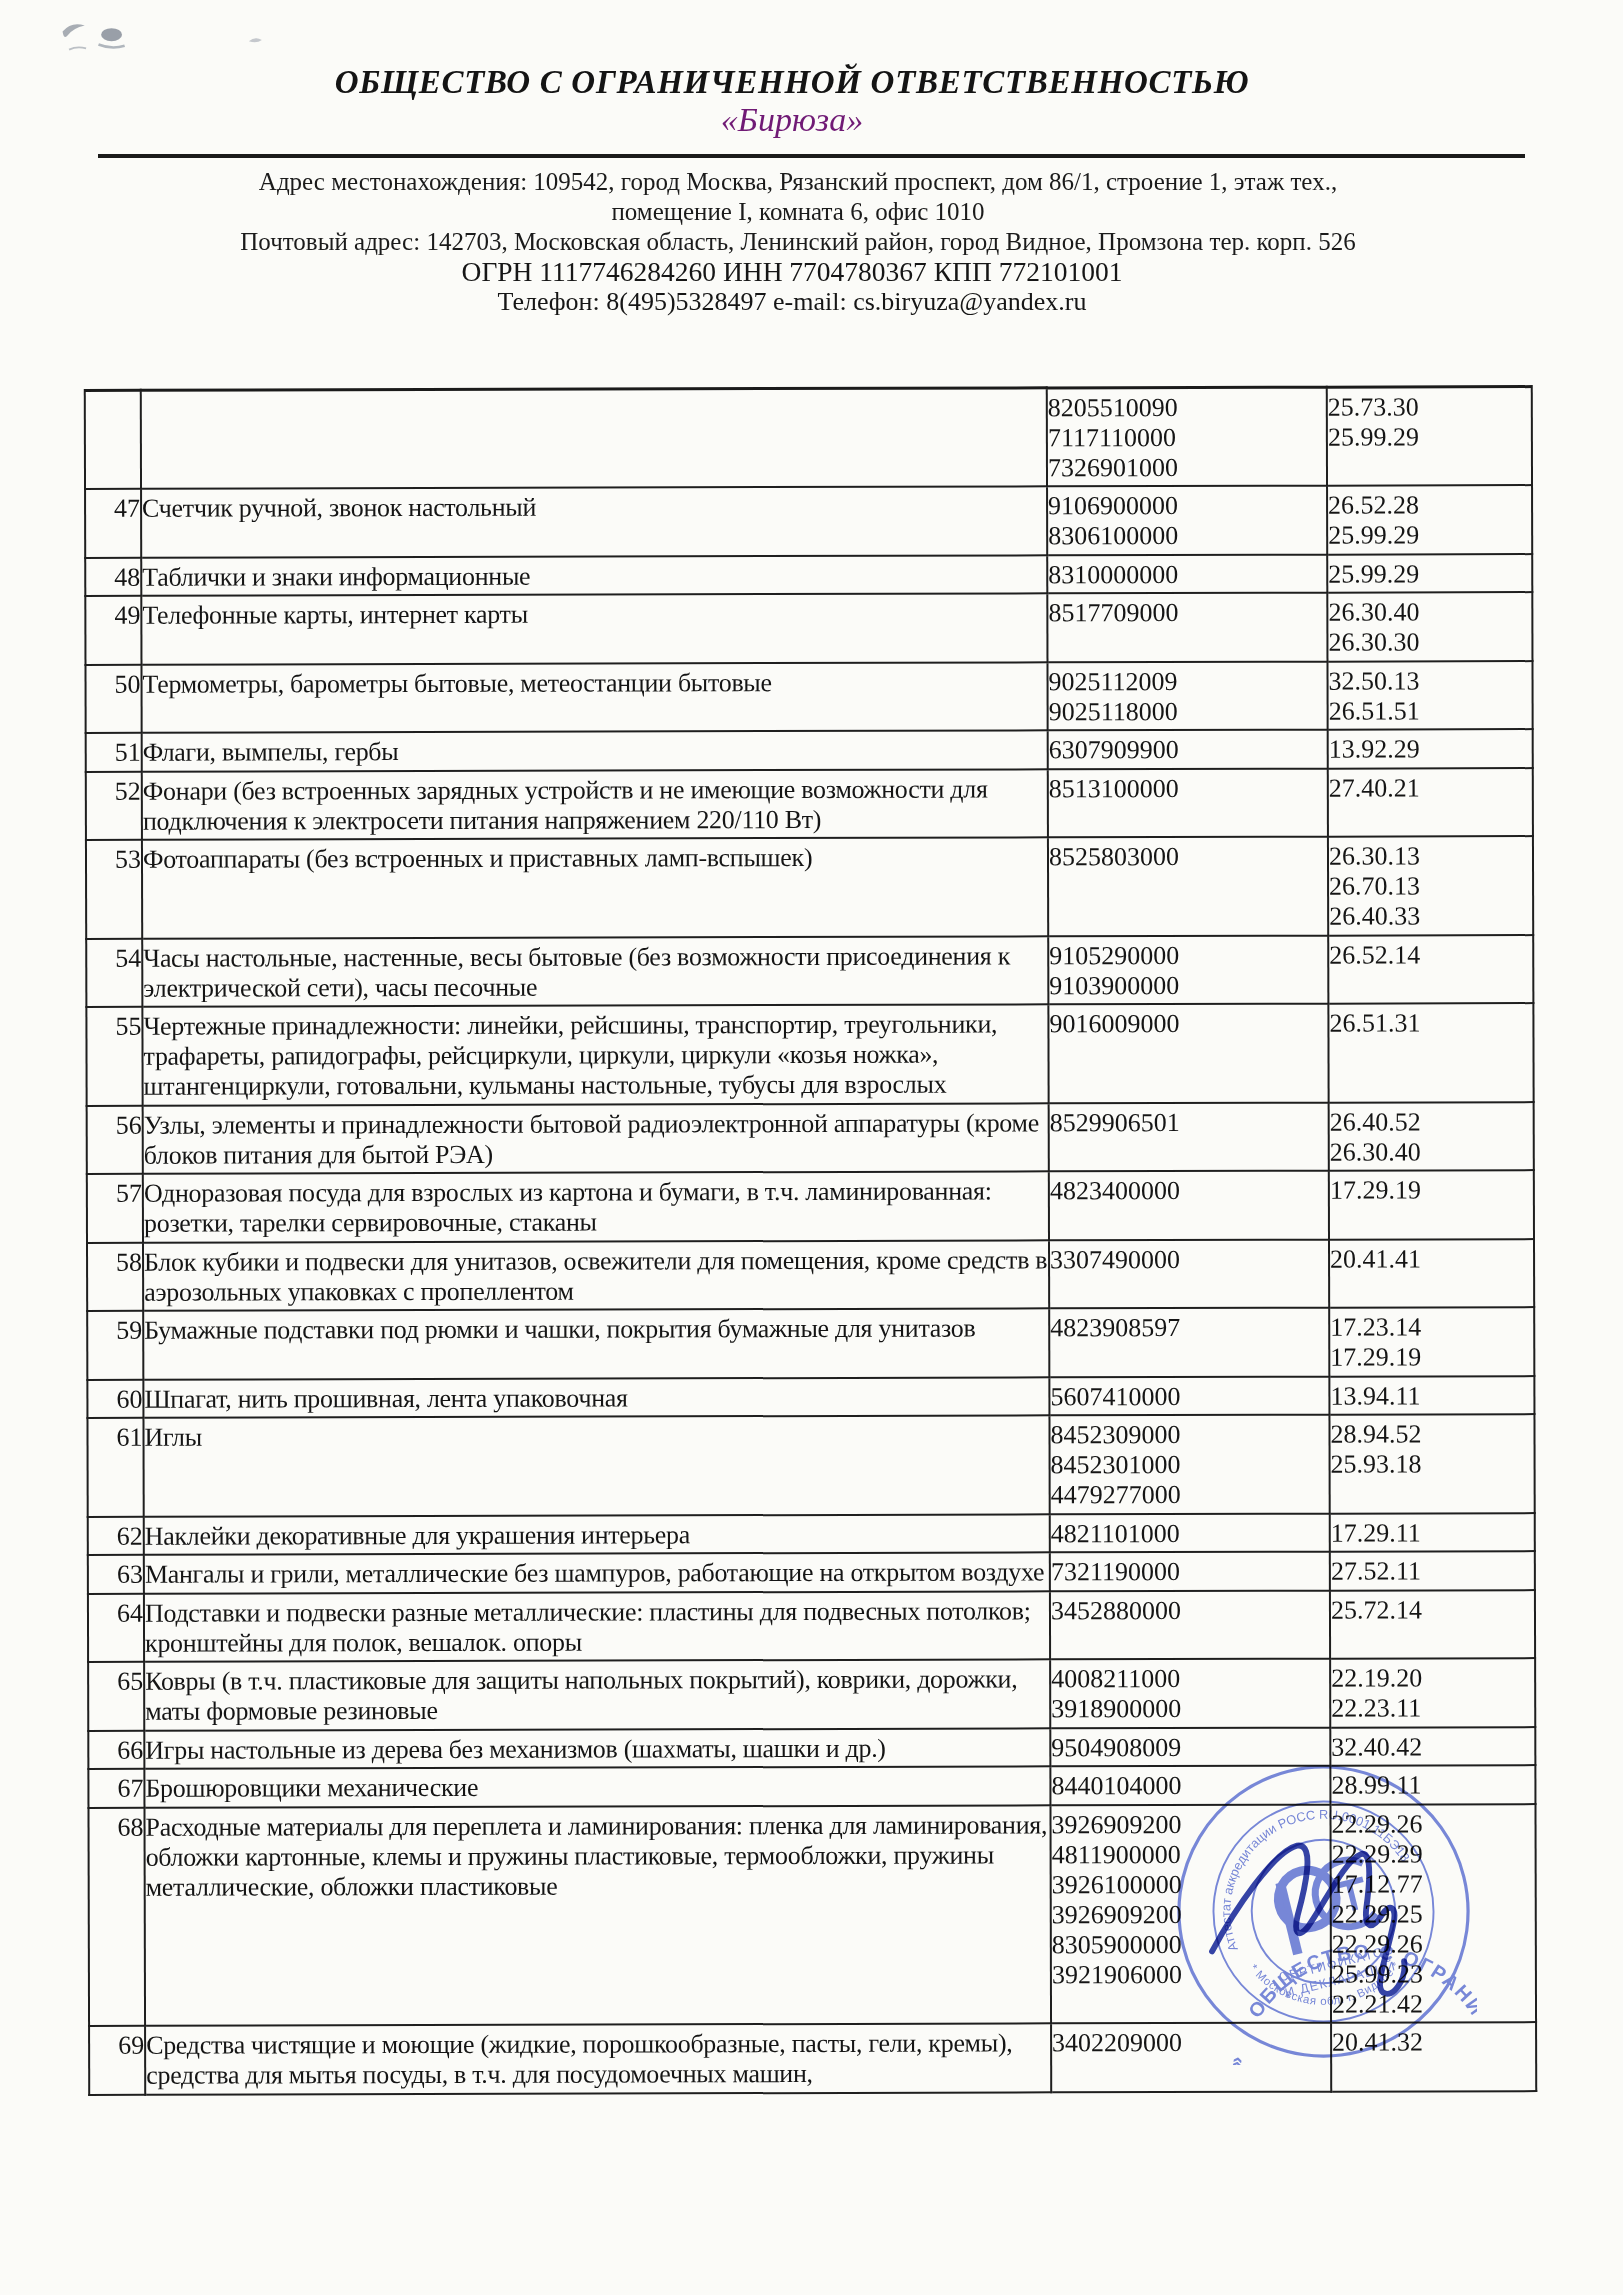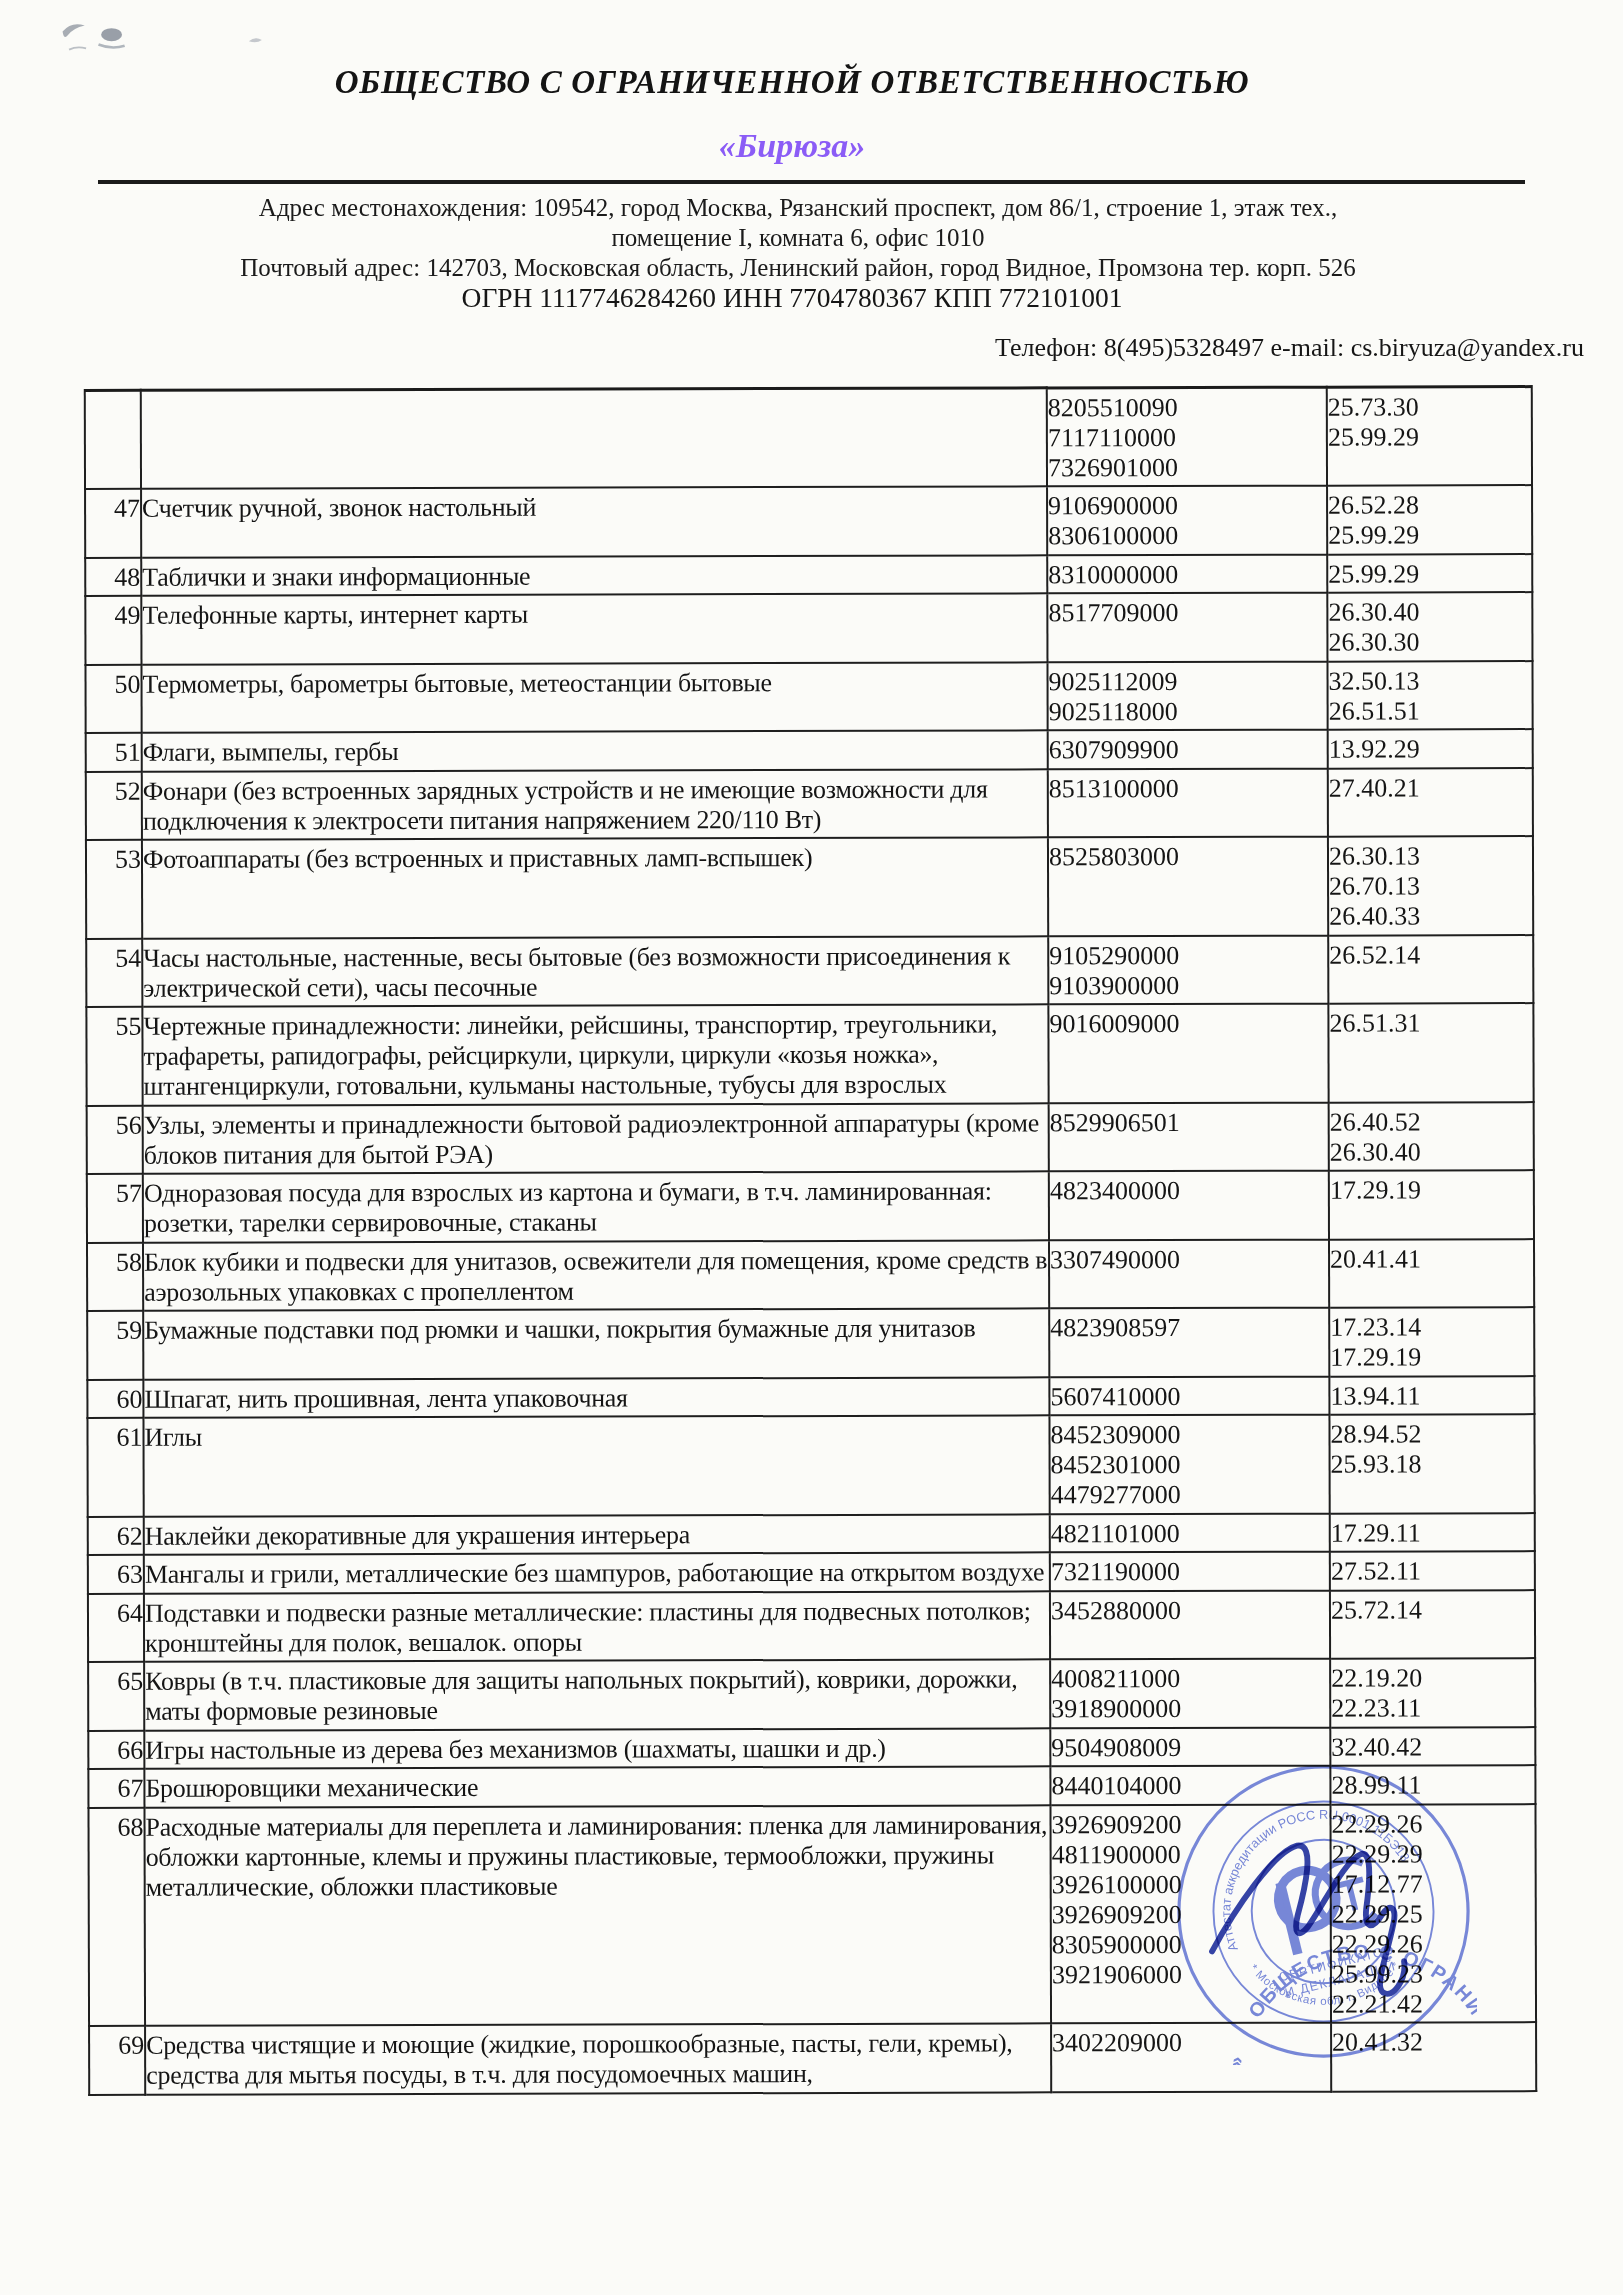--- a/index.html
+++ b/index.html
@@ -9,26 +9,26 @@
     font-family:"Liberation Serif","DejaVu Serif",serif;
     color:#181818;
   }
   .page{position:absolute;inset:0;padding-left:36px;}
   
   .header{position:absolute;top:0;left:0;right:0;text-align:center;padding-right:39px;}
   .title1{
     margin-top:63px;font-size:33px;line-height:38px;font-weight:700;font-style:italic;
     letter-spacing:0.7px;color:#141414;
   }
-  .title2{margin-top:26px;font-size:34px;line-height:37px;font-weight:700;font-style:italic;color:#8b5cf6;}
+  .title2{font-size:34px;line-height:37px;font-weight:400;font-style:italic;color:#701a75;}
   .rule{margin:15.7px auto 0 auto;margin-left:98px;width:1427px;height:4.6px;background:#1b1b1b;}
   .addr{font-size:25px;line-height:30px;margin-top:0;color:#1b1b1b;margin-left:12px;}
   .addr.first{margin-top:9.2px;}
   .reg{font-size:27.5px;line-height:30px;color:#161616;}
-  .contact{margin-top:20px;font-size:26px;line-height:30px;color:#161616;text-align:right;}
+  .contact{margin-top:0;font-size:26px;line-height:30px;color:#161616;}
   
   .tablewrap{position:absolute;top:387px;left:86px;width:1448px;transform:rotate(-0.15deg);}
   table.codes{
     border-collapse:collapse;width:100%;table-layout:fixed;
     font-size:26px;line-height:30px;color:#151515;
   }
   table.codes{border:2px solid #1f1f1f;border-top:3.9px solid #1b1b1b;}
   table.codes td{border:2px solid #1f1f1f;vertical-align:top;padding:3.9px 0 2.6px 0;}
   td.c-num{text-align:right;padding-left:1.3px;padding-right:1.3px;}
   td.c-desc{padding-left:18.3px;padding-right:17px;letter-spacing:-0.3px;}

